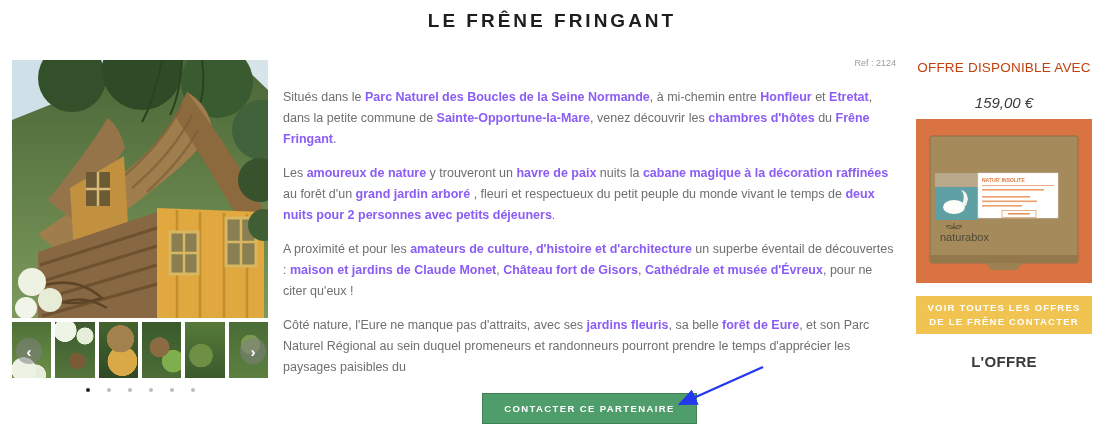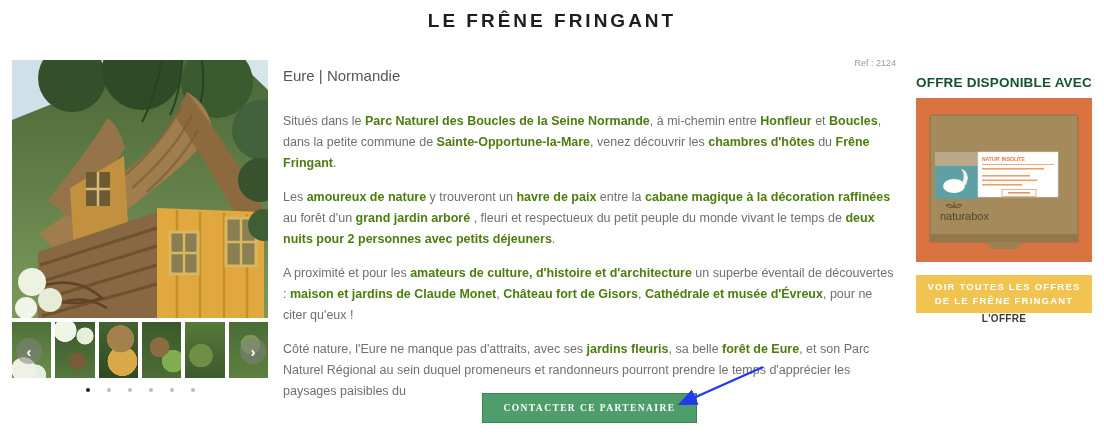--- a/index.html
+++ b/index.html
@@ -48,40 +48,40 @@
   .dot.active { background:#222; }
   .offers-heading { position:absolute; left:12px; top:435px; width:280px; text-align:center;
     font-size:14px; font-weight:bold; color:#3a3a3a; letter-spacing:0.5px; }
 
   
   .content { position:absolute; left:283px; top:60px; width:613px; }
   .location { font-size:15px; color:#565656; margin-top:7px; }
   .ref-abs { position:absolute; top:58px; right:208px; font-size:9px; color:#9b9b9b;margin-left:7px; }
   .paragraphs { margin-top:27px; }
   .paragraphs p { font-size:12.5px; line-height:21px; color:#6f6f6f; margin-bottom:13px; }
-  .paragraphs b { color:#4d7c0f; }
+  .paragraphs b { color:#8b5cf6; }
 
   .contact-row { position:absolute; left:283px; top:393px; width:613px; text-align:center; }
   .contact-btn { display:inline-block; background:#4f9d6b; border:1px solid #3e8157;
-    color:#fff; font-family:Liberation Serif, serif; font-size:9.5px; font-weight:bold;
+    color:#fff; font-family:Liberation Sans, sans-serif; font-size:9.5px; font-weight:bold;
     letter-spacing:1.4px; padding:9px 21px; cursor:pointer; }
 
   .annotation { position:absolute; left:0; top:0; width:1104px; height:438px;
     pointer-events:none; }
 
   
   .offer-col { position:absolute; left:916px; top:60px; width:176px; text-align:center; }
-  .offer-avail { margin-top:15px; font-size:13.5px; font-weight:bold; color:#14532d; letter-spacing:0.2px; }
+  .offer-avail { font-size:13.5px; font-weight:normal; color:#c2410c; letter-spacing:0.2px; }
   .product-name { margin-top:25px; font-size:12.5px; font-weight:bold; color:#2f2f2f; }
   .price { margin-top:19px; font-size:15px; font-style:italic; color:#3d3d3d; }
   .product-photo { margin-top:8px; width:176px; height:164px; cursor:default; }
   .see-all-btn { margin-top:9px; width:176px; background:#f1c351; border:none; color:#fff;
     font-family:"Liberation Sans",sans-serif; font-size:9.5px; font-weight:bold;
     letter-spacing:1.2px; line-height:1.45; padding:5px 6px; cursor:pointer; }
-  .offer-heading2 { font-size:10px; font-weight:bold; color:#3a3a3a; letter-spacing:0.3px; }
+  .offer-heading2 { margin-top:19px; font-size:15px; font-weight:bold; color:#3a3a3a; letter-spacing:0.3px; }
 </style>
 </head>
 <body>
 
 <div class="page">
 
   <h1 class="page-title">LE FRÊNE FRINGANT</h1>
 
   <div class="main-photo">
     <svg width="256" height="258" viewBox="0 0 256 258">
@@ -146,44 +146,44 @@
       <div class="dot"></div>
       <div class="dot"></div>
       <div class="dot"></div>
     </div>
 
   <div class="offers-heading">LES OFFRES</div>
 
   <div class="ref-abs">Ref : 2124</div>
 
   <div class="content">
-    <div class="location">Eure | Normandie</div>
     <div class="paragraphs" id="paragraphs">
-        <p><span>Situés dans le </span><b>Parc Naturel des Boucles de la Seine Normande</b><span>, à mi-chemin entre </span><b>Honfleur</b><span> et </span><b>Boucles</b><span>, dans la petite commune de </span><b>Sainte-Opportune-la-Mare</b><span>, venez découvrir les </span><b>chambres d'hôtes</b><span> du </span><b>Frêne Fringant</b><span>.</span></p>
-        <p><span>Les </span><b>amoureux de nature</b><span> y trouveront un </span><b>havre de paix</b><span> entre la </span><b>cabane magique à la décoration raffinées</b><span> au forêt d'un </span><b>grand jardin arboré</b><span> , fleuri et respectueux du petit peuple du monde vivant le temps de </span><b>deux nuits pour 2 personnes avec petits déjeuners</b><span>.</span></p>
+        <p><span>Situés dans le </span><b>Parc Naturel des Boucles de la Seine Normande</b><span>, à mi-chemin entre </span><b>Honfleur</b><span> et </span><b>Etretat</b><span>, dans la petite commune de </span><b>Sainte-Opportune-la-Mare</b><span>, venez découvrir les </span><b>chambres d'hôtes</b><span> du </span><b>Frêne Fringant</b><span>.</span></p>
+        <p><span>Les </span><b>amoureux de nature</b><span> y trouveront un </span><b>havre de paix</b><span> nuits la </span><b>cabane magique à la décoration raffinées</b><span> au forêt d'un </span><b>grand jardin arboré</b><span> , fleuri et respectueux du petit peuple du monde vivant le temps de </span><b>deux nuits pour 2 personnes avec petits déjeuners</b><span>.</span></p>
         <p><span>A proximité et pour les </span><b>amateurs de culture, d'histoire et d'architecture</b><span> un superbe éventail de découvertes : </span><b>maison et jardins de Claude Monet</b><span>, </span><b>Château fort de Gisors</b><span>, </span><b>Cathédrale et musée d'Évreux</b><span>, pour ne citer qu'eux !</span></p>
         <p><span>Côté nature, l'Eure ne manque pas d'attraits, avec ses </span><b>jardins fleuris</b><span>, sa belle </span><b>forêt de Eure</b><span>, et son Parc Naturel Régional  au sein duquel promeneurs et randonneurs pourront prendre le temps d'apprécier les paysages paisibles du </span></p>
       </div>
   </div>
 
   <div class="contact-row">
     <button class="contact-btn">CONTACTER CE PARTENAIRE</button>
   </div>
 
   <svg class="annotation" viewBox="0 0 1104 438">
     <defs>
       <marker id="arrowhead" markerWidth="9" markerHeight="8" refX="7" refY="3.5" orient="auto">
         <path d="M0,0 L8,3.5 L0,7 Z" fill="#2438ee"></path>
       </marker>
     </defs>
     <line x1="763" y1="367" x2="680" y2="404" stroke="#2438ee" stroke-width="2.4" marker-end="url(#arrowhead)"></line>
   </svg>
 
   <div class="offer-col">
     <div class="offer-avail">OFFRE DISPONIBLE AVEC</div>
+    <div class="price">159,00 €</div>
 
     <svg class="product-photo" viewBox="0 0 176 164">
       <rect width="176" height="164" fill="#d97342"></rect>
       <rect x="14" y="17" width="148" height="127" rx="2" fill="#a58a5c" stroke="#8d7149" stroke-width="1"></rect>
       <rect x="14" y="136" width="148" height="8" fill="#93784c"></rect>
       <path d="M70,144 h36 l-5,7 h-26 Z" fill="#9c8152"></path>
 
       <rect x="19" y="54" width="43" height="47" fill="#b9a98a"></rect>
       <rect x="19" y="68" width="43" height="33" fill="#5fa0a4"></rect>
       <ellipse cx="38" cy="88" rx="11" ry="7" fill="#fdfdfa"></ellipse>
@@ -196,19 +196,19 @@
       <rect x="66" y="77" width="48" height="1.6" fill="#eba06b"></rect>
       <rect x="66" y="81.5" width="55" height="1.6" fill="#eba06b"></rect>
       <rect x="66" y="86" width="40" height="1.6" fill="#eba06b"></rect>
       <rect x="86" y="91.5" width="34" height="7" fill="#ffffff" stroke="#e0a06a" stroke-width="0.8"></rect>
       <rect x="92" y="94" width="22" height="1.6" fill="#e8935f"></rect>
 
       <path d="M38,109 q-4,-4 -8,-2 q3,4 8,2 M38,109 q4,-4 8,-2 q-3,4 -8,2 M38,109 v-5" stroke="#5a5238" stroke-width="1" fill="none"></path>
       <text x="24" y="122" font-family="Liberation Sans, sans-serif" font-size="11" fill="#4f4833" id="box-brand-logo">naturabox</text>
     </svg>
 
-    <button class="see-all-btn">VOIR TOUTES LES OFFRES DE LE FRÊNE FRINGANT</button>
+    <button class="see-all-btn">VOIR TOUTES LES OFFRES DE LE FRÊNE CONTACTER</button>
 
     <div class="offer-heading2">L'OFFRE</div>
     
   </div>
 
 </div>
 
 </body></html>

